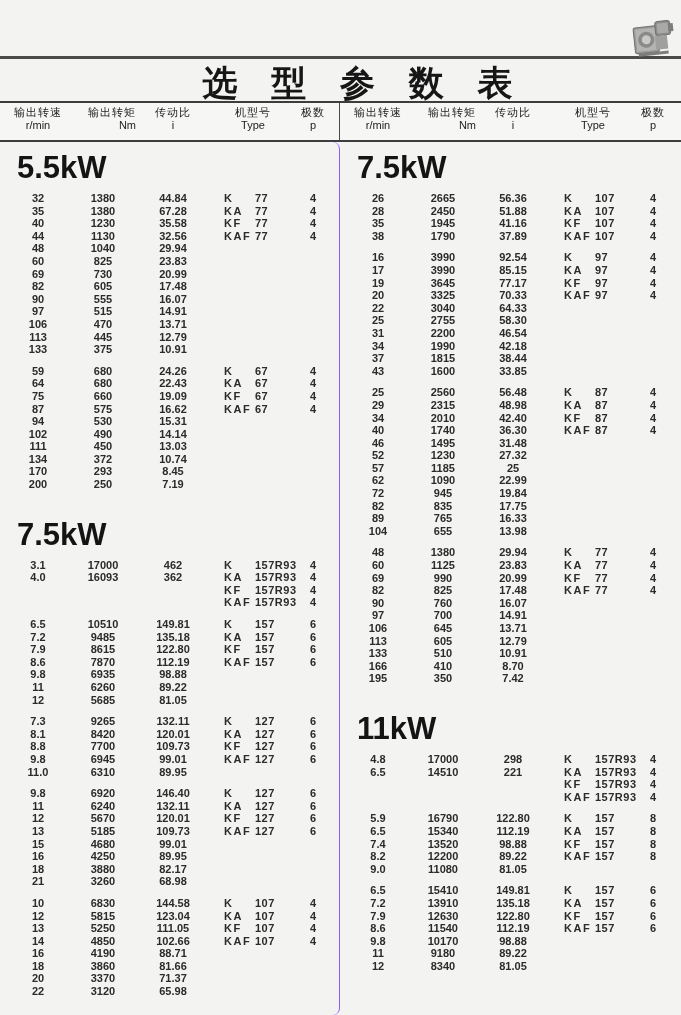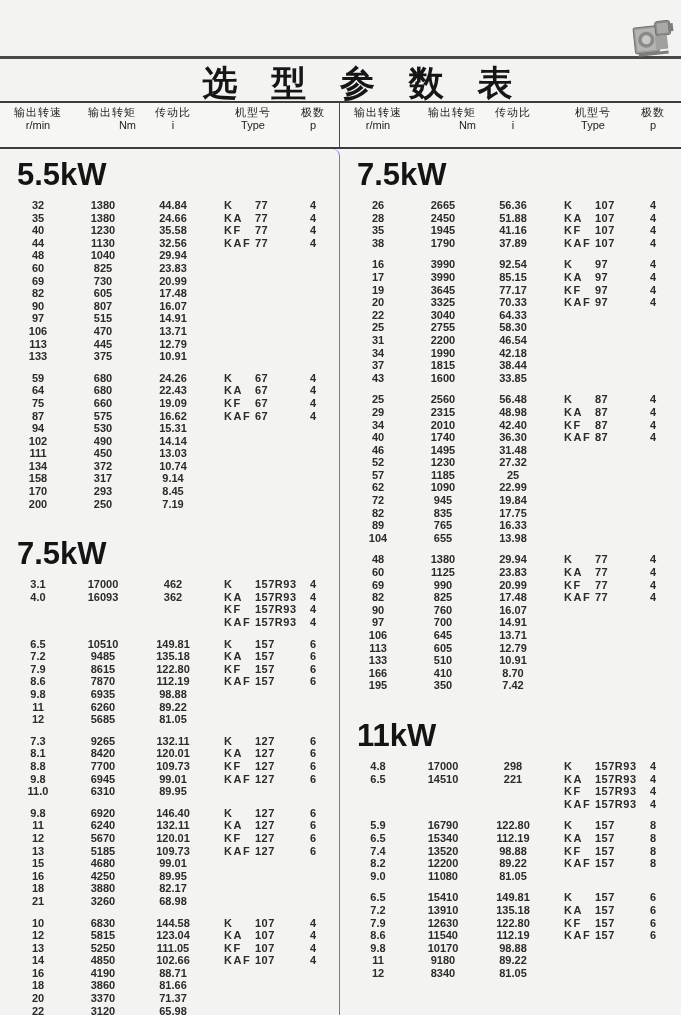--- a/index.html
+++ b/index.html
@@ -9,21 +9,21 @@
     overflow:hidden;margin:0 auto;
   }
   .logo{position:absolute;top:10px;right:4px;width:46px;height:54px;z-index:2;}
   .top-rule{position:absolute;top:56px;left:0;width:681px;height:3px;background:#4a4a4a;}
   .page-title{
     position:absolute;top:60px;left:17px;width:100%;margin:0;text-align:center;
     font-size:35px;font-weight:bold;letter-spacing:12px;color:#161616;text-indent:12px;
   }
   .table-wrap{position:absolute;top:101px;left:0;right:0;bottom:0;display:flex;flex-direction:column;}
   .header-row{display:flex;border-top:2px solid #3d3d3d;border-bottom:2px solid #3d3d3d;background:#f6f6f4;}
-  .header-half{width:340px;display:grid;grid-template-columns:64px 66px 74px 34px 52px 34px;padding:3px 0 15px 6px;box-sizing:border-box;}
+  .header-half{width:340px;display:grid;grid-template-columns:64px 66px 74px 34px 52px 34px;padding:3px 0 8px 6px;box-sizing:border-box;}
   .header-half.first{border-right:1px solid #4a4a4a;}
   .hcell{text-align:center;font-size:11px;line-height:13px;color:#222;}
   .hcell .cn{letter-spacing:1px;}
   .hc-speed{grid-column:1;}
   .hc-torque{grid-column:2;text-align:right;}
   .hc-ratio{grid-column:3;}
   .hc-type{grid-column:4 / 6;}
   .hc-poles{grid-column:6;}
   .body-row{flex:1;display:flex;}
   .half-col{width:340px;box-sizing:border-box;padding-top:5px;}
@@ -125,21 +125,21 @@
               <span class="cell speed-cell">32</span>
               <span class="cell torque-cell">1380</span>
               <span class="cell ratio-cell">44.84</span>
               <span class="cell type-prefix-cell">K</span>
               <span class="cell type-number-cell">77</span>
               <span class="cell poles-cell">4</span>
             </div>
             <div class="row">
               <span class="cell speed-cell">35</span>
               <span class="cell torque-cell">1380</span>
-              <span class="cell ratio-cell">24.66</span>
+              <span class="cell ratio-cell">67.28</span>
               <span class="cell type-prefix-cell">KA</span>
               <span class="cell type-number-cell">77</span>
               <span class="cell poles-cell">4</span>
             </div>
             <div class="row">
               <span class="cell speed-cell">40</span>
               <span class="cell torque-cell">1230</span>
               <span class="cell ratio-cell">35.58</span>
               <span class="cell type-prefix-cell">KF</span>
               <span class="cell type-number-cell">77</span>
@@ -180,21 +180,21 @@
             <div class="row">
               <span class="cell speed-cell">82</span>
               <span class="cell torque-cell">605</span>
               <span class="cell ratio-cell">17.48</span>
               <span class="cell type-prefix-cell"></span>
               <span class="cell type-number-cell"></span>
               <span class="cell poles-cell"></span>
             </div>
             <div class="row">
               <span class="cell speed-cell">90</span>
-              <span class="cell torque-cell">807</span>
+              <span class="cell torque-cell">555</span>
               <span class="cell ratio-cell">16.07</span>
               <span class="cell type-prefix-cell"></span>
               <span class="cell type-number-cell"></span>
               <span class="cell poles-cell"></span>
             </div>
             <div class="row">
               <span class="cell speed-cell">97</span>
               <span class="cell torque-cell">515</span>
               <span class="cell ratio-cell">14.91</span>
               <span class="cell type-prefix-cell"></span>
@@ -280,28 +280,20 @@
               <span class="cell torque-cell">450</span>
               <span class="cell ratio-cell">13.03</span>
               <span class="cell type-prefix-cell"></span>
               <span class="cell type-number-cell"></span>
               <span class="cell poles-cell"></span>
             </div>
             <div class="row">
               <span class="cell speed-cell">134</span>
               <span class="cell torque-cell">372</span>
               <span class="cell ratio-cell">10.74</span>
-              <span class="cell type-prefix-cell"></span>
-              <span class="cell type-number-cell"></span>
-              <span class="cell poles-cell"></span>
-            </div>
-            <div class="row">
-              <span class="cell speed-cell">158</span>
-              <span class="cell torque-cell">317</span>
-              <span class="cell ratio-cell">9.14</span>
               <span class="cell type-prefix-cell"></span>
               <span class="cell type-number-cell"></span>
               <span class="cell poles-cell"></span>
             </div>
             <div class="row">
               <span class="cell speed-cell">170</span>
               <span class="cell torque-cell">293</span>
               <span class="cell ratio-cell">8.45</span>
               <span class="cell type-prefix-cell"></span>
               <span class="cell type-number-cell"></span>

